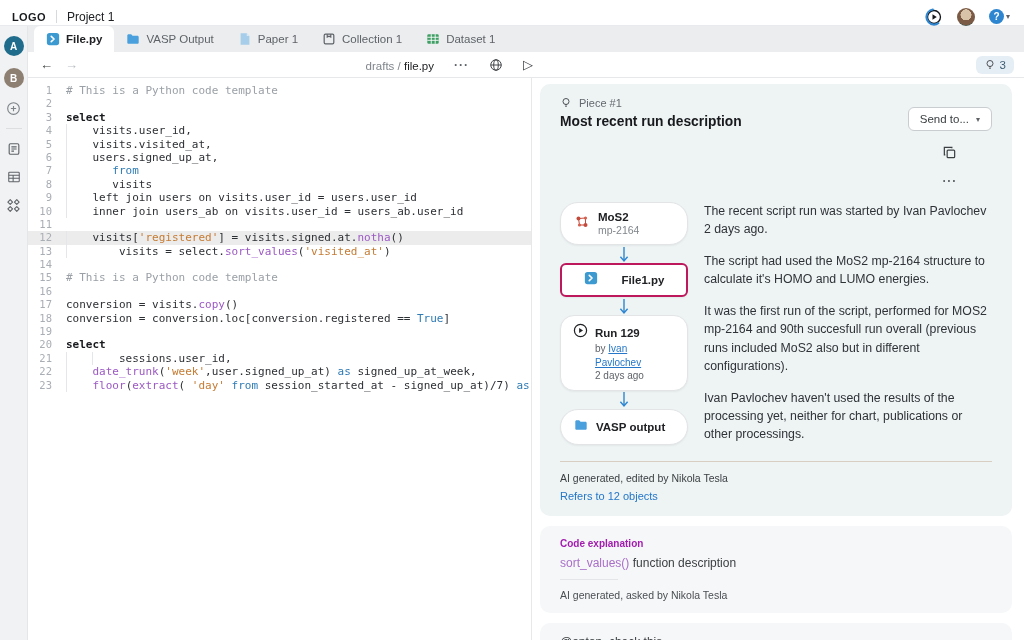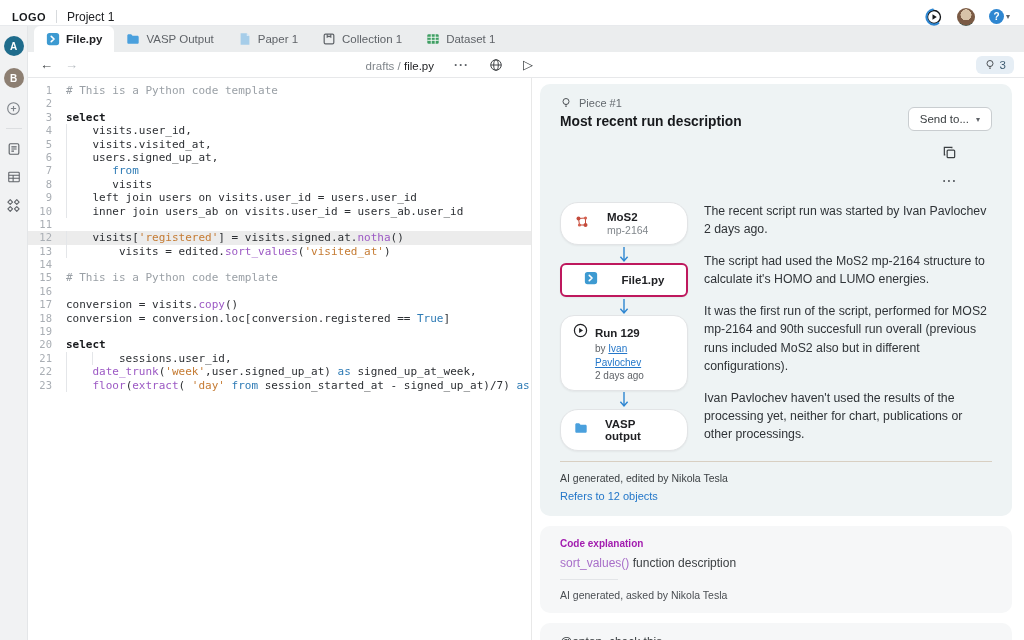--- a/index.html
+++ b/index.html
@@ -77,21 +77,21 @@
   .kicker { display:flex; align-items:center; gap:7px; font-size:11px; color:#63696e; margin-bottom:5px; }
   .piece-title { font-size:13.8px; font-weight:bold; color:#17191c; }
   .head-controls { display:flex; align-items:center; gap:14px; margin-top:10px;flex-direction:column; }
   .send-btn { display:flex; align-items:center; gap:7px; background:#fff; border:1px solid #c9cdd0;
     border-radius:6px; padding:5px 11px; font-size:11.5px; color:#3c4043; cursor:pointer; }
   .icn-btn { cursor:pointer; display:flex; }
 
   .piece-body { display:flex; gap:16px; margin-top:14px; }
   .flow { width:128px; flex:none; display:flex; flex-direction:column; align-items:center; }
   .fnode { width:100%; background:#fff; border:1px solid #e2e4e6; box-shadow:0 1px 2px rgba(0,0,0,.05); cursor:pointer; }
-  .fnode.pill { border-radius:18px; display:flex; align-items:center; gap:17px; padding:8px 13px; }
+  .fnode.pill { border-radius:18px; display:flex; align-items:center; gap:8px; padding:8px 13px; }
   .fnode.file { border:2px solid #be185d; border-radius:6px; display:flex; align-items:center;
     justify-content:center; gap:24px; padding:6px 8px; }
   .fnode.run { border-radius:14px; padding:7px 12px; }
   .fn-title { font-size:11.5px; font-weight:bold; color:#202124; }
   .fn-sub { font-size:10.5px; color:#80868b; margin-top:1px; }
   .run-top { display:flex; align-items:center; gap:7px; }
   .run-sub { margin-left:22px; font-size:10px; color:#5f6368; line-height:1.35; }
   .run-link { color:#2477c9; text-decoration:underline; cursor:pointer; }
   .farrow { height:18px; display:flex; align-items:center; }
 
@@ -286,21 +286,21 @@
     <div class="code-line">
       <span class="gutter">11</span>
       <pre></pre>
     </div>
     <div class="code-line hl">
       <span class="gutter">12</span>
       <pre><span class="guide" style="left: 0px;"></span><span class="tk-t">    visits[</span><span class="tk-s">'registered'</span><span class="tk-t">] = visits.signed.at.</span><span class="tk-f">notha</span><span class="tk-t">()</span></pre>
     </div>
     <div class="code-line">
       <span class="gutter">13</span>
-      <pre><span class="guide" style="left: 0px;"></span><span class="tk-t">        visits = edited.</span><span class="tk-f">sort_values</span><span class="tk-t">(</span><span class="tk-s">'visited_at'</span><span class="tk-t">)</span></pre>
+      <pre><span class="guide" style="left: 0px;"></span><span class="tk-t">        visits = select.</span><span class="tk-f">sort_values</span><span class="tk-t">(</span><span class="tk-s">'visited_at'</span><span class="tk-t">)</span></pre>
     </div>
     <div class="code-line">
       <span class="gutter">14</span>
       <pre></pre>
     </div>
     <div class="code-line">
       <span class="gutter">15</span>
       <pre><span class="tk-c"># This is a Python code template</span></pre>
     </div>
     <div class="code-line">

